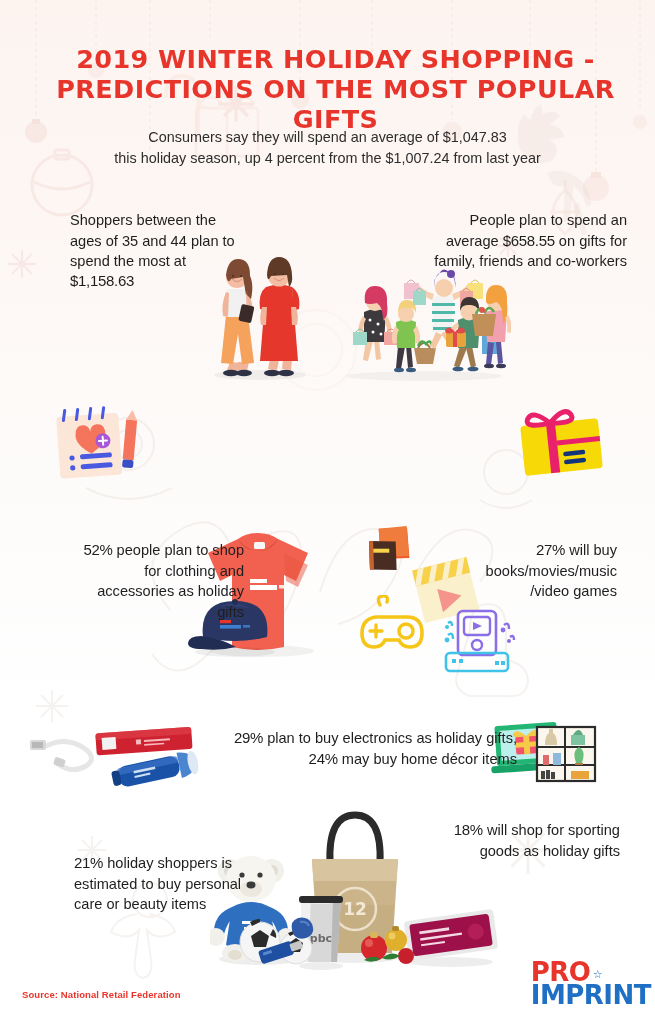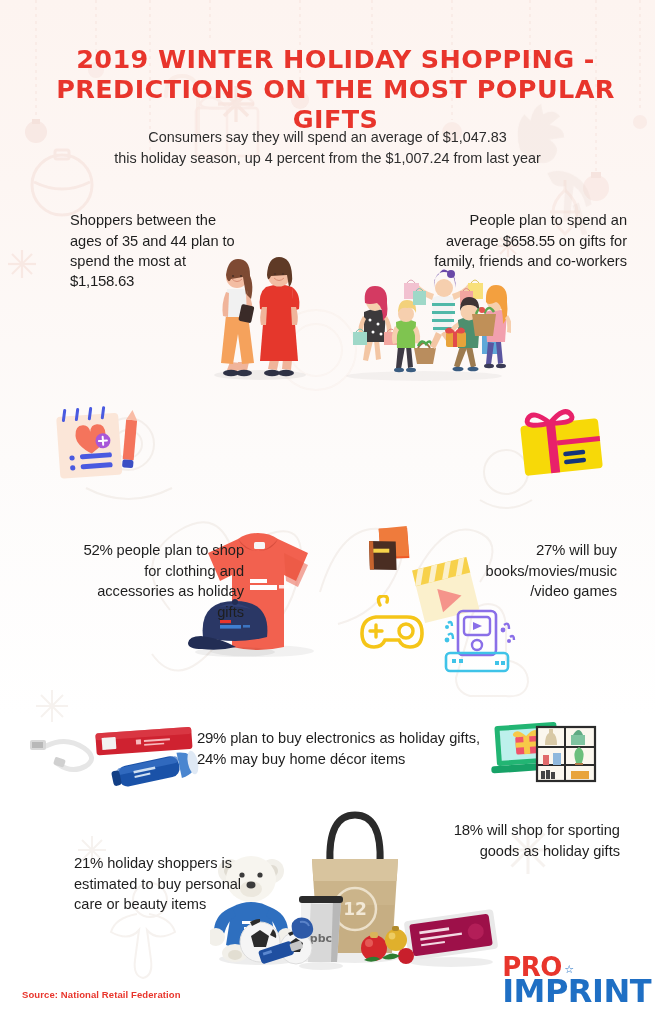--- a/index.html
+++ b/index.html
@@ -50,33 +50,33 @@
   .stat.r { text-align:right; }
   .stat.c { text-align:center; }
   .stat.l { text-align:left; }
 
   
   #blk-age    { left:38px;  top:210px; width:180px; text-align:left; }
   #blk-family { right:28px; top:210px; width:200px; text-align:right; }
   #blk-gift   { left:165px; top:425px; width:330px; text-align:center; }
   #blk-cloth  { left:42px;  top:540px; width:170px; text-align:right; }
   #blk-books  { right:38px; top:540px; width:165px; text-align:right; }
-  #blk-elec   { left:165px; top:728px; width:320px; text-align:left; }
+  #blk-elec   { left:165px; top:728px; width:320px; text-align:right; }
   #blk-care   { left:42px;  top:853px; width:175px; text-align:left; }
   #blk-sport  { right:35px; top:820px; width:175px; text-align:right; }
 
   
   .source {
     position:absolute; left:22px; bottom:24px;
     font-size:9.5px; font-weight:bold; color:#e8352c;
     letter-spacing:0.1px; z-index:7;margin-top:10px;
   }
   .logo { position:absolute; right:4px; bottom:18px; z-index:7; text-align:left; line-height:0.86; }
   .logo .pro     { font-family:"DejaVu Sans", sans-serif; font-weight:bold; font-size:26px; color:#e8352c; letter-spacing:-0.5px; display:inline-block; }
-  .logo .imprint { font-family:"DejaVu Sans", sans-serif; font-weight:bold; font-size:32px; color:#1f6fc4; letter-spacing:-0.5px; display:block; }
+  .logo .imprint { font-family:"DejaVu Sans", sans-serif; font-weight:bold; font-size:26px; color:#1f6fc4; letter-spacing:-0.5px; display:block; }
   .logo .star { position:absolute; left:62px; top:9px; font-size:11px; color:#1f6fc4; }
 
   
   .art { position:absolute; z-index:5; }
 </style>
 </head>
 <body>
 
 <div id="page">
 

